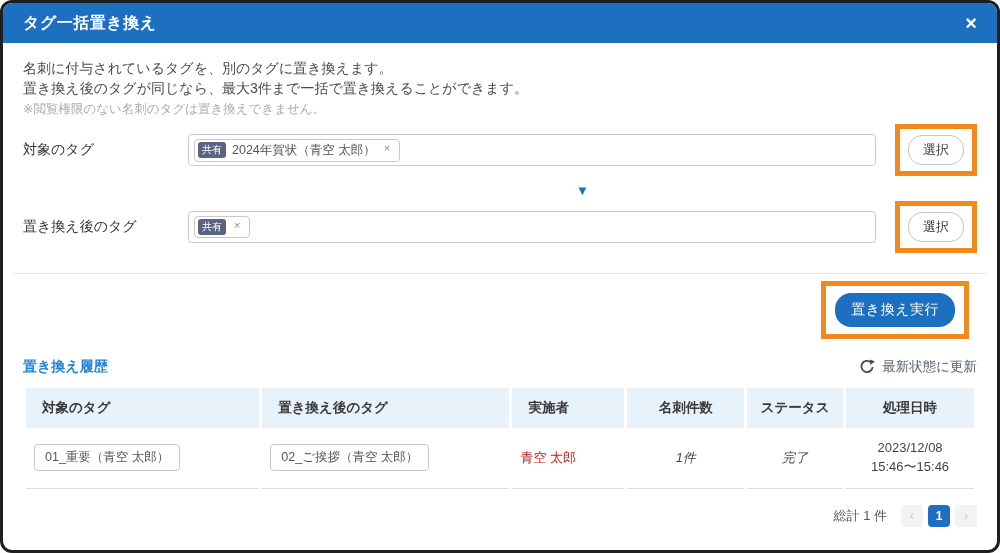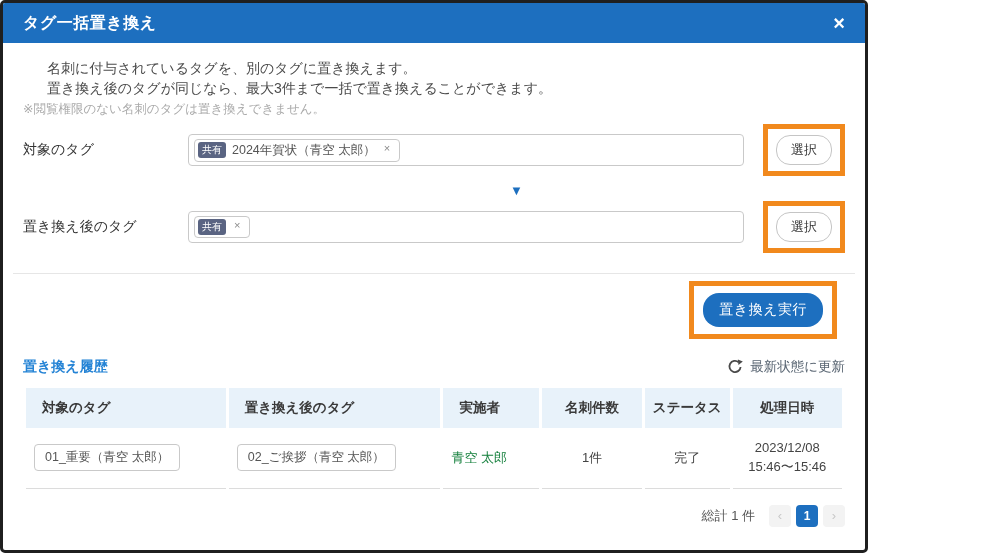--- a/index.html
+++ b/index.html
@@ -1,38 +1,38 @@
 <!DOCTYPE html>
 <html><head>
 <meta charset="utf-8">
 <style>
   * { margin:0; padding:0; box-sizing:border-box; }
   html,body { background:#fff; }
   body { font-family:"Liberation Sans","DejaVu Sans",sans-serif; }
 
   .dialog {
-    width:868px; height:553px;
-    border:3px solid #1f1f1f; border-radius:5px;
+    width:1000px; height:553px;
+    border:3px solid #1f1f1f; border-radius:12px;
     background:#fff; overflow:hidden;
     position:relative;
   }
 
   
   .dlg-header {
     height:40px; background:#1d6fbf;
     display:flex; align-items:center; justify-content:space-between;
     padding:0 20px;
   }
   .dlg-title { color:#fff; font-size:16px; font-weight:bold; letter-spacing:.5px; }
   .dlg-close { color:#fff; font-size:20px; font-weight:bold; cursor:pointer; line-height:1; }
 
   
   .dlg-body { padding:15px 20px 0 20px; }
 
-  .desc-line { font-size:14px; color:#4b4b4b; line-height:20px;margin-left:24px; }
+  .desc-line { font-size:14px; color:#4b4b4b; line-height:20px; }
   .desc-note { font-size:12.5px; color:#aaaaaa; line-height:18px; margin-top:2px; }
 
   
   .form-row { display:flex; align-items:center; margin-top:6px; }
   .form-label { width:165px; font-size:14px; color:#333; flex:none; }
   .tag-field {
     flex:1; height:32px; border:1px solid #c9c9c9; border-radius:4px;
     display:flex; align-items:center; padding:0 5px; background:#fff;
   }
   .tag-chip {
@@ -78,26 +78,26 @@
     background:#e8f2fa; color:#3a3a3a; font-size:13.5px; font-weight:bold;
     padding:11px 8px; white-space:nowrap;
   }
   table.history th.al { text-align:left; padding-left:16px; }
   table.history th.ac { text-align:center; }
   table.history td {
     border-bottom:1px solid #dcdcdc; padding:11px 8px; font-size:13px; color:#444;
     vertical-align:middle;
   }
   td.al { text-align:left; padding-left:16px; }
-  td.ac { text-align:center; }
+  td.ac { text-align:center;font-style:italic; }
   .hist-chip {
     display:inline-block; border:1px solid #c9c9c9; border-radius:4px;
     padding:4px 10px; font-size:12.5px; color:#555; background:#fff; white-space:nowrap;
   }
-  .executor-link { color:#15803d; cursor:pointer; }
+  .executor-link { color:#b91c1c; cursor:pointer; }
   .date-cell { line-height:1.45; text-align:center; }
 
   
   .footer {
     display:flex; justify-content:flex-end; align-items:center;
     gap:14px; margin-top:16px;
   }
   .total-text { font-size:13px; color:#555; }
   .pager { display:flex; gap:5px; }
   .page-btn {

